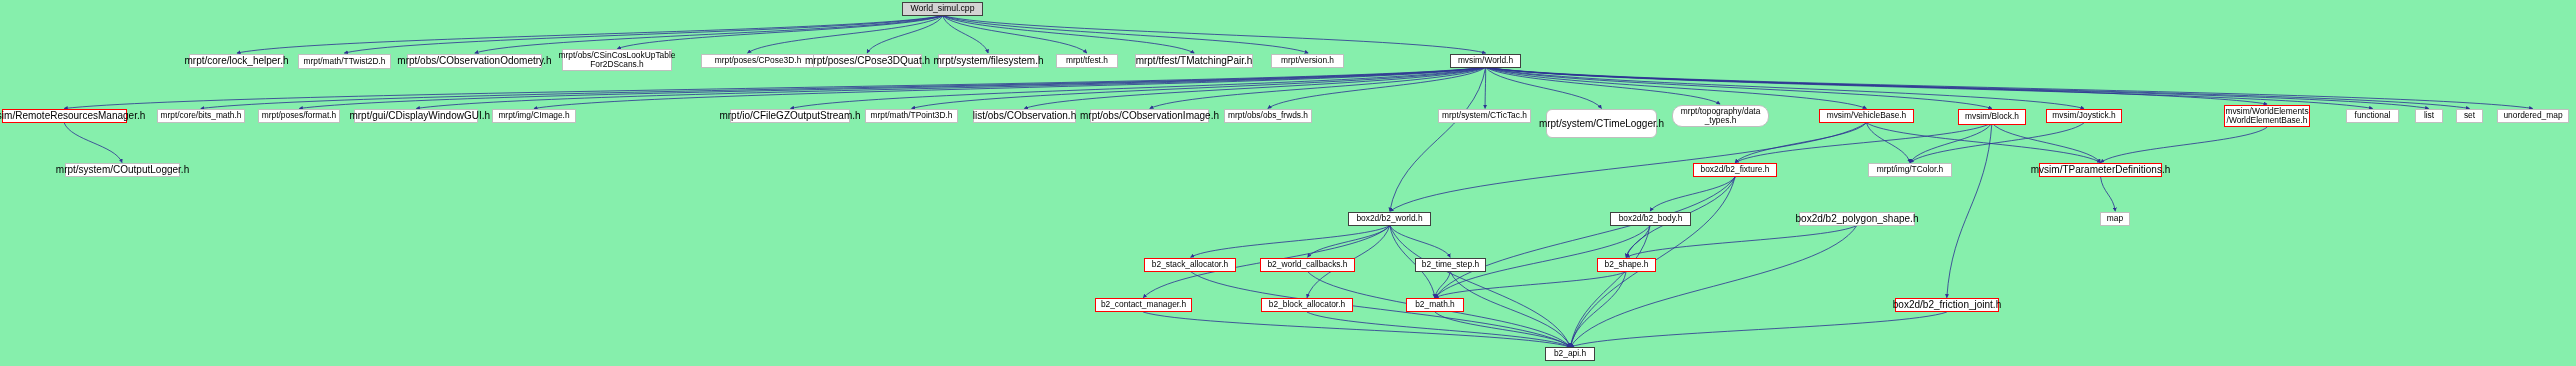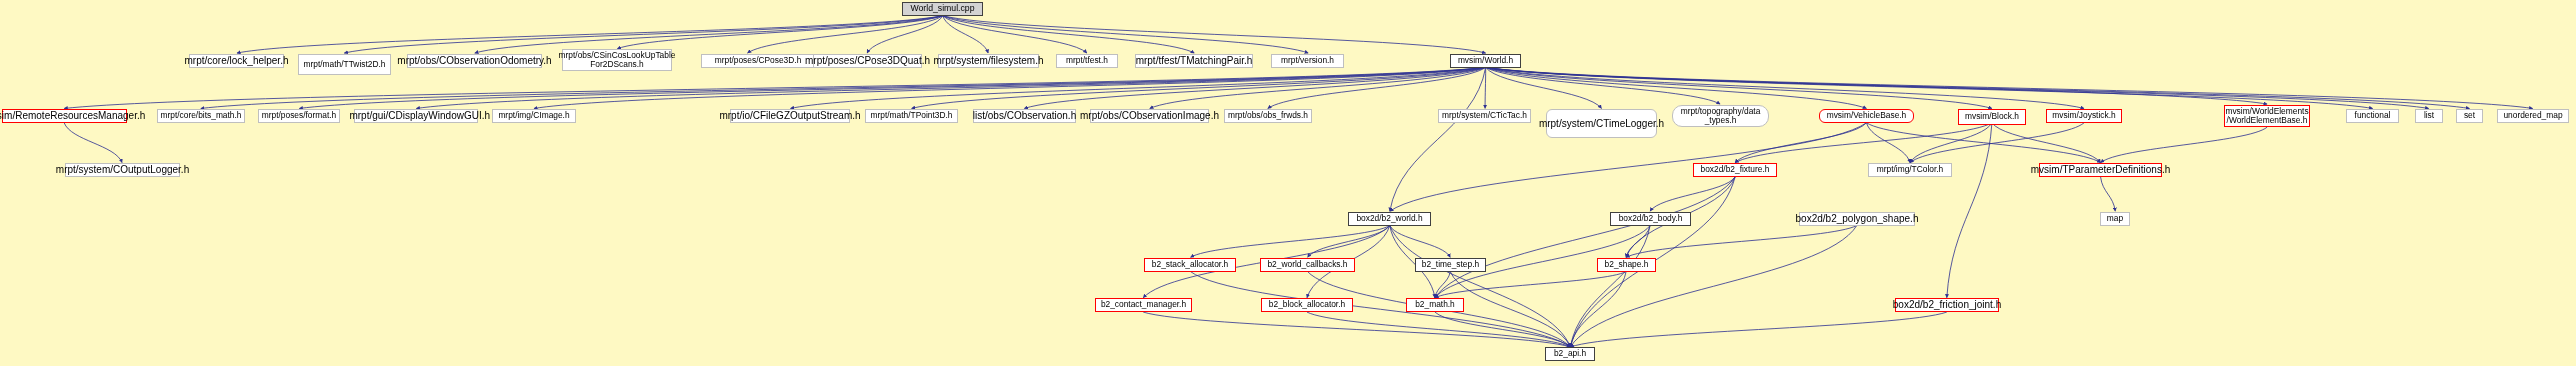--- a/index.html
+++ b/index.html
@@ -1,17 +1,17 @@
 <!DOCTYPE html>
 <html style="font-size:10px"><head>
 <meta charset="utf-8">
 <title>World_simul.cpp include dependency graph</title>
 <style>
   html,body{margin:0;padding:0;background:#ffffff;}
-  #graph{position:relative;width:2576px;height:367px;background:#fef9c3;
+  #graph{position:relative;width:2576px;height:367px;background:#86efac;
          font-family:"Liberation Sans","DejaVu Sans",sans-serif;overflow:hidden;}
   #edges{position:absolute;left:0;top:0;width:2576px;height:367px;pointer-events:none;}
   .node{position:absolute;box-sizing:border-box;display:flex;align-items:center;
         justify-content:center;text-align:center;background:#ffffff;
         border:0.6px solid #bfbfbf;color:#000000;font-size:8.4px;line-height:1.12;
         padding:0.6px 2.5px;white-space:pre-line;}
   .node.root{background:#d3d3d3;border:0.6px solid #404040;font-size:8.7px;}
   .node.red{border:0.6px solid #ff0000;}
   .node.dark{border:0.6px solid #404040;}
   .node.small{font-size:10px;}
@@ -96,21 +96,21 @@
         <path d="M 2611.5 436 C 2600.76 490.45, 2532.74 502.55, 2522 557" marker-end="url(#arrow)" stroke="#2e3192"></path>
         <path d="M 1836 501 C 1918.32 526.2, 2439.68 531.8, 2522 557" marker-end="url(#arrow)" stroke="#2e3192"></path>
         <path d="M 2099 501 C 2149.76 526.2, 2471.24 531.8, 2522 557" marker-end="url(#arrow)" stroke="#2e3192"></path>
         <path d="M 2304.5 501 C 2330.6 526.2, 2495.9 531.8, 2522 557" marker-end="url(#arrow)" stroke="#2e3192"></path>
         <path d="M 3126.5 501 C 3053.96 526.2, 2594.54 531.8, 2522 557" marker-end="url(#arrow)" stroke="#2e3192"></path>
       </g>
   </svg>
   <div id="nodes">
       <div class="node root" style="left: 902px; top: 1.9px; width: 81px; height: 13.7px;">World_simul.cpp</div>
       <div class="node small" style="left: 189px; top: 54px; width: 95px; height: 13.7px;">mrpt/core/lock_helper.h</div>
-      <div class="node" style="left: 298px; top: 54px; width: 93px; height: 21px;">mrpt/math/TTwist2D.h</div>
+      <div class="node" style="left: 298px; top: 54px; width: 93px; height: 15px;">mrpt/math/TTwist2D.h</div>
       <div class="node small" style="left: 407px; top: 54px; width: 135px; height: 13.7px;">mrpt/obs/CObservationOdometry.h</div>
       <div class="node" style="left: 562px; top: 49px; width: 110px; height: 22.4px;">mrpt/obs/CSinCosLookUpTable
 For2DScans.h</div>
       <div class="node" style="left: 701px; top: 54px; width: 114px; height: 13.7px;">mrpt/poses/CPose3D.h</div>
       <div class="node small" style="left: 813px; top: 54px; width: 109px; height: 13.7px;">mrpt/poses/CPose3DQuat.h</div>
       <div class="node small" style="left: 938px; top: 54px; width: 101px; height: 13.7px;">mrpt/system/filesystem.h</div>
       <div class="node" style="left: 1056px; top: 54px; width: 62px; height: 13.7px;">mrpt/tfest.h</div>
       <div class="node small" style="left: 1135px; top: 54px; width: 118px; height: 13.7px;">mrpt/tfest/TMatchingPair.h</div>
       <div class="node" style="left: 1271px; top: 54px; width: 73px; height: 13.7px;">mrpt/version.h</div>
       <div class="node dark" style="left: 1450px; top: 54px; width: 71px; height: 13.7px;">mvsim/World.h</div>
@@ -121,21 +121,21 @@
       <div class="node" style="left: 492px; top: 109px; width: 84px; height: 13.7px;">mrpt/img/CImage.h</div>
       <div class="node small" style="left: 730px; top: 109px; width: 120px; height: 13.7px;">mrpt/io/CFileGZOutputStream.h</div>
       <div class="node" style="left: 865px; top: 109px; width: 93px; height: 13.7px;">mrpt/math/TPoint3D.h</div>
       <div class="node small" style="left: 973px; top: 109px; width: 103px; height: 13.7px;">list/obs/CObservation.h</div>
       <div class="node small" style="left: 1090px; top: 109px; width: 119px; height: 13.7px;">mrpt/obs/CObservationImage.h</div>
       <div class="node" style="left: 1224px; top: 109px; width: 88px; height: 13.7px;">mrpt/obs/obs_frwds.h</div>
       <div class="node" style="left: 1438px; top: 109px; width: 93px; height: 13.7px;">mrpt/system/CTicTac.h</div>
       <div class="node small" style="left: 1546px; top: 109px; width: 111px; height: 29px; border-radius: 6px;">mrpt/system/CTimeLogger.h</div>
       <div class="node" style="left: 1672px; top: 105px; width: 97px; height: 22.4px; border-radius: 10px;">mrpt/topography/data
 _types.h</div>
-      <div class="node red" style="left: 1819px; top: 109px; width: 95px; height: 13.7px; border-radius: 6px;">mvsim/VehicleBase.h</div>
+      <div class="node red" style="left: 1819px; top: 109px; width: 95px; height: 13.7px;">mvsim/VehicleBase.h</div>
       <div class="node red" style="left: 1958px; top: 109px; width: 68px; height: 16px;">mvsim/Block.h</div>
       <div class="node red" style="left: 2046px; top: 109px; width: 76px; height: 13.7px;">mvsim/Joystick.h</div>
       <div class="node red" style="left: 2224px; top: 105px; width: 86px; height: 22.4px;">mvsim/WorldElements
 /WorldElementBase.h</div>
       <div class="node" style="left: 2346px; top: 109px; width: 53px; height: 13.7px;">functional</div>
       <div class="node" style="left: 2415px; top: 109px; width: 28px; height: 13.7px;">list</div>
       <div class="node" style="left: 2456px; top: 109px; width: 27px; height: 13.7px;">set</div>
       <div class="node" style="left: 2497px; top: 109px; width: 72px; height: 13.7px;">unordered_map</div>
       <div class="node small" style="left: 65px; top: 163px; width: 115px; height: 13.7px;">mrpt/system/COutputLogger.h</div>
       <div class="node red" style="left: 1693px; top: 163px; width: 84px; height: 13.7px;">box2d/b2_fixture.h</div>

